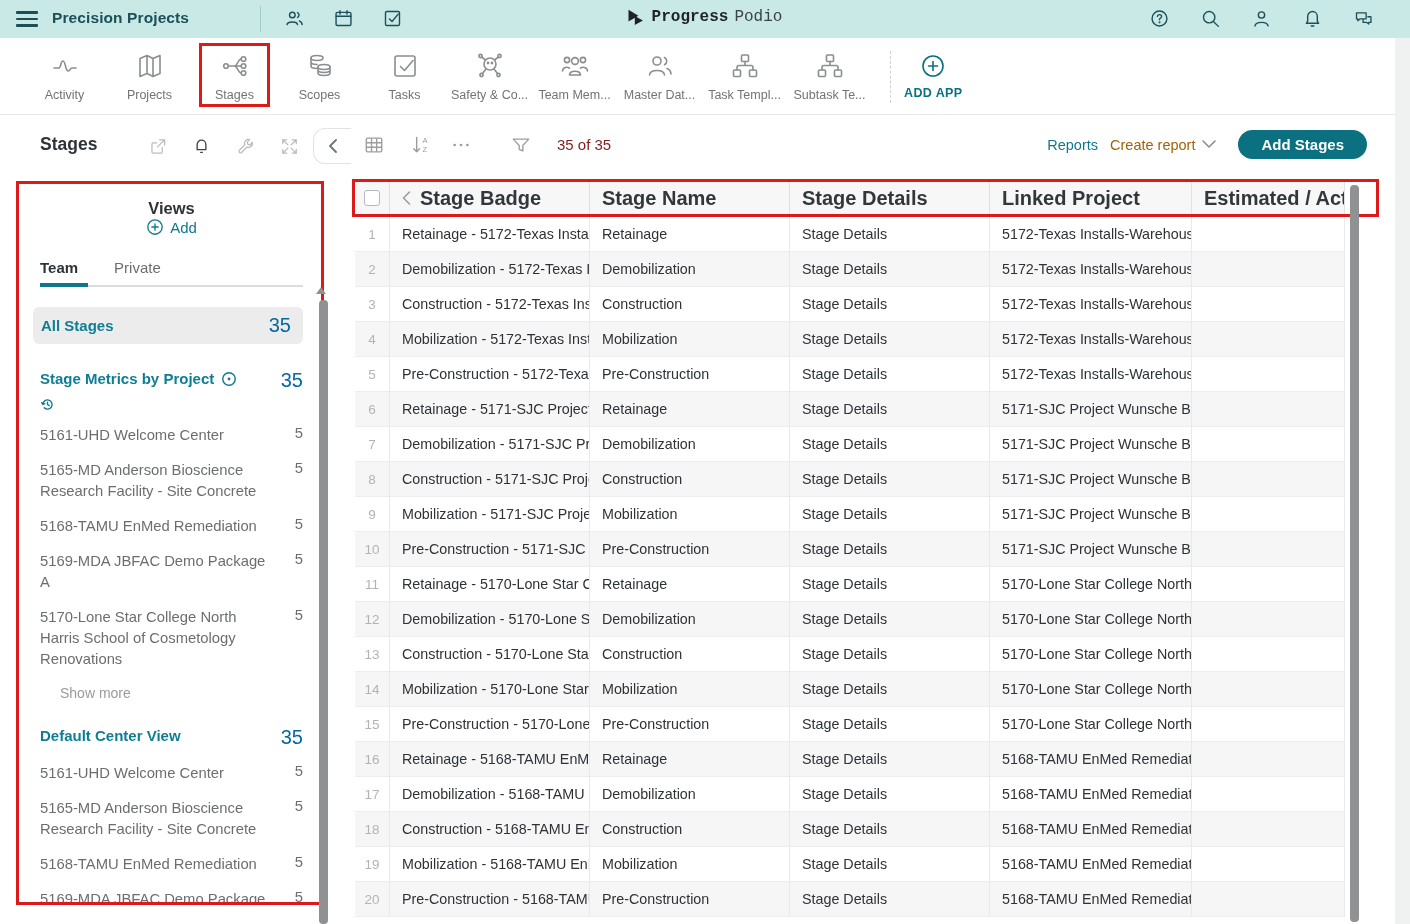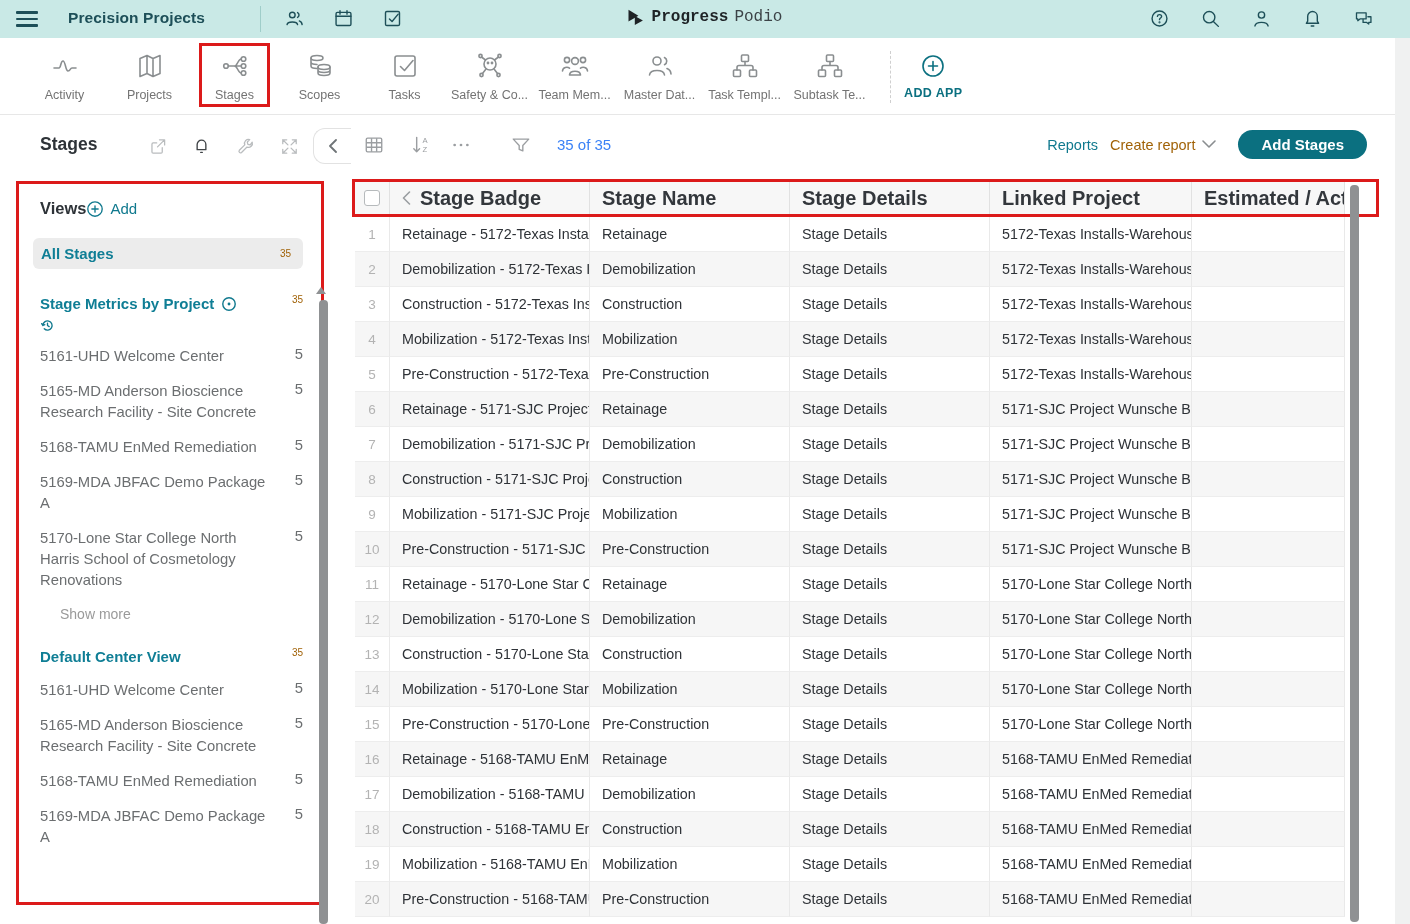--- a/index.html
+++ b/index.html
@@ -5,21 +5,21 @@
   * { margin:0; padding:0; box-sizing:border-box; }
   html,body { width:1410px; height:924px; overflow:hidden; background:#fff;
     font-family:"Liberation Sans", sans-serif; }
   body { position:relative; }
   svg { display:block; }
 
   
   .topbar { position:relative; height:38px; background:#c9e9e6; color:#1d4f58; }
   .tb-burger { position:absolute; left:16px; top:9px; width:22px; height:20px; display:flex; flex-direction:column; justify-content:center; gap:4px; cursor:pointer; }
   .tb-burger i { display:block; height:2.4px; background:#1d4f58; border-radius:1px; }
-  .tb-title { position:absolute; left:68px; top:9px; font-size:15.5px; font-weight:600; letter-spacing:.1px; }
+  .tb-title { position:absolute; left:52px; top:9px; font-size:15.5px; font-weight:600; letter-spacing:.1px; }
   .tb-div { position:absolute; left:260px; top:6px; height:26px; width:1px; background:#9fcdc9; }
   .tb-icons-left { position:absolute; left:284px; top:8px; display:flex; gap:28px; }
   .tb-brand { position:absolute; left:50%; top:8px; transform:translateX(-50%); display:flex; align-items:center; gap:6px;font-family:Liberation Mono, monospace; }
   .tb-brand .b1 { font-weight:700; font-size:16px; color:#1e2326; }
   .tb-brand .b2 { font-weight:400; font-size:16px; color:#3c4347; }
   .tb-icons-right { position:absolute; right:36px; top:8px; display:flex; gap:30px; }
   .tb-ic { width:21px; height:21px; color:#1d4f58; cursor:pointer; }
 
   
   .appnav { position:relative; height:77px; background:#fff; border-bottom:1px solid #e7e7e7; display:flex; align-items:center; padding-left:22px; }
@@ -36,48 +36,48 @@
 
   
   .sidebar { width:345px; flex:none; position:relative; }
   .sb-title { position:absolute; left:40px; top:19px; font-size:17.5px; font-weight:700; color:#2e3338; }
   .sb-icons { position:absolute; right:46px; top:22px; display:flex; gap:25px; color:#b9bcbe; }
   .sb-ic { width:19px; height:19px; cursor:pointer; }
   .sb-ic.dark { color:#3f4346; }
   .collapse-tab { position:absolute; right:-6px; top:13px; width:38px; height:36px; background:#fff; border:1px solid #e2e2e2; border-right:none; border-radius:12px 0 0 12px; display:flex; align-items:center; justify-content:center; color:#6f7477; cursor:pointer; }
 
   .views-box { position:absolute; left:16px; top:66px; width:308px; height:724px; border:3px solid #dc1a1a; padding:15px 18px 0 21px; overflow:hidden; }
-  .views-head { display:flex; align-items:center; }
+  .views-head { display:flex; justify-content:space-between; align-items:center;flex-direction:column; }
   .views-head .vh { font-size:16.5px; font-weight:700; color:#2e3338; }
   .add-link { display:flex; align-items:center; gap:6px; color:#10798e; font-size:15px; cursor:pointer; }
   .tabs { margin-top:23px; display:flex; gap:36px; border-bottom:2px solid #dcdcdc; padding-bottom:9px; position:relative; }
   .tab { font-size:15px; color:#6b6e70; cursor:pointer; }
   .tab.active { color:#2e3338; font-weight:700; }
   .tab-underline { position:absolute; left:0; bottom:-2px; width:48px; height:4px; background:#11768b; }
   .all-stages { margin-top:20px; margin-left:-7px; background:#ececec; border-radius:6px; padding:7px 12px 7px 8px; display:flex; justify-content:space-between; align-items:center; cursor:pointer; }
   .all-stages .lbl { color:#0f7e95; font-weight:700; font-size:15px; }
-  .count-dark { color:#a16207; font-size:10px; }
+  .count-dark { color:#0369a1; font-size:20px; }
   .vsection { margin-top:25px; }
   .vsec-head { display:flex; justify-content:space-between; align-items:flex-start; cursor:pointer; }
   .vsec-title { color:#0f7e95; font-weight:700; font-size:15px; display:flex; align-items:center; gap:7px; line-height:19px; }
   .vsec-hist { margin-top:5px; color:#10798e; height:14px; }
   .vitem { display:flex; justify-content:space-between; align-items:flex-start; margin-top:14px; cursor:pointer; }
   .vitem .lbl { color:#6b6e70; font-size:14.8px; line-height:21px; width:238px; }
   .vitem .cnt { color:#6b6e70; font-size:14.8px; }
   .show-more { margin:15px 0 0 20px; color:#9a9a9a; font-size:14px; cursor:pointer; }
 
   .sb-scroll-arrow { position:absolute; right:19px; top:172px; width:0; height:0; border-left:5px solid transparent; border-right:5px solid transparent; border-bottom:7px solid #8f9193; }
   .sb-scroll-thumb { position:absolute; right:17px; top:185px; width:9px; height:624px; background:#8f9193; border-radius:4px; cursor:pointer; }
 
   
   .main { flex:1; position:relative; }
   .tb2-left { position:absolute; left:19px; top:19px; display:flex; align-items:center; color:#9b9ea1; }
   .tb2-ic { cursor:pointer; color:#9b9ea1; }
   .gap30 { margin-left:26px; } .gap22 { margin-left:20px; } .gap42 { margin-left:40px; } .gap28 { margin-left:26px; }
-  .result-count { color:#3b82f6; font-size:15px; }
+  .result-count { color:#7f1d1d; font-size:15px; }
   .tb2-right { position:absolute; right:43px; top:15px; display:flex; align-items:center; }
   .reports-link { color:#10798e; font-size:14.5px; cursor:pointer; }
   .create-report { margin-left:12px; color:#a16207; font-size:14.5px; cursor:pointer; display:flex; align-items:center; gap:7px; }
   .create-report .chev { color:#8a8e90; }
   .add-stages-btn { margin-left:22px; height:29px; padding:0 23px; border:none; border-radius:15px; background:#0b7080; color:#fff; font-size:15px; font-weight:700; font-family:"Liberation Sans",sans-serif; cursor:pointer; }
 
   .tablewrap { position:absolute; left:10px; top:67px; }
   .thead { display:grid; grid-template-columns:35px 200px 200px 200px 202px 153px 31px; height:32px; background:#f7f7f7; box-shadow:0 0 0 3px #dc1a1a; }
   .th { display:flex; align-items:center; font-size:20px; font-weight:700; color:#33373c; padding-left:12px; border-right:1px solid #e1e1e1; white-space:nowrap; overflow:hidden; }
   .th.last { border-right:none; background:#fff; padding-left:0; }
@@ -333,20 +333,25 @@
       <div class="views-head">
         <span class="vh">Views</span>
         <span class="add-link">
           <svg width="18" height="18" viewBox="0 0 20 20" fill="none" stroke="currentColor" stroke-width="1.5" stroke-linecap="round">
               <circle cx="10" cy="10" r="8"></circle>
               <path d="M10 6.5v7M6.5 10h7"></path>
             </svg>
           <span>Add</span>
         </span>
       </div>
+      <div class="tabs">
+        <span class="tab active">Team</span>
+        <span class="tab">Private</span>
+        <span class="tab-underline"></span>
+      </div>
       <div class="all-stages">
         <span class="lbl">All Stages</span>
         <span class="count-dark">35</span>
       </div>
       <div id="views-sections">
           <div class="vsection">
             <div class="vsec-head">
               <span class="vsec-title">
                 <span>Stage Metrics by Project</span>
                 <span style="color: rgb(16, 121, 142);">

